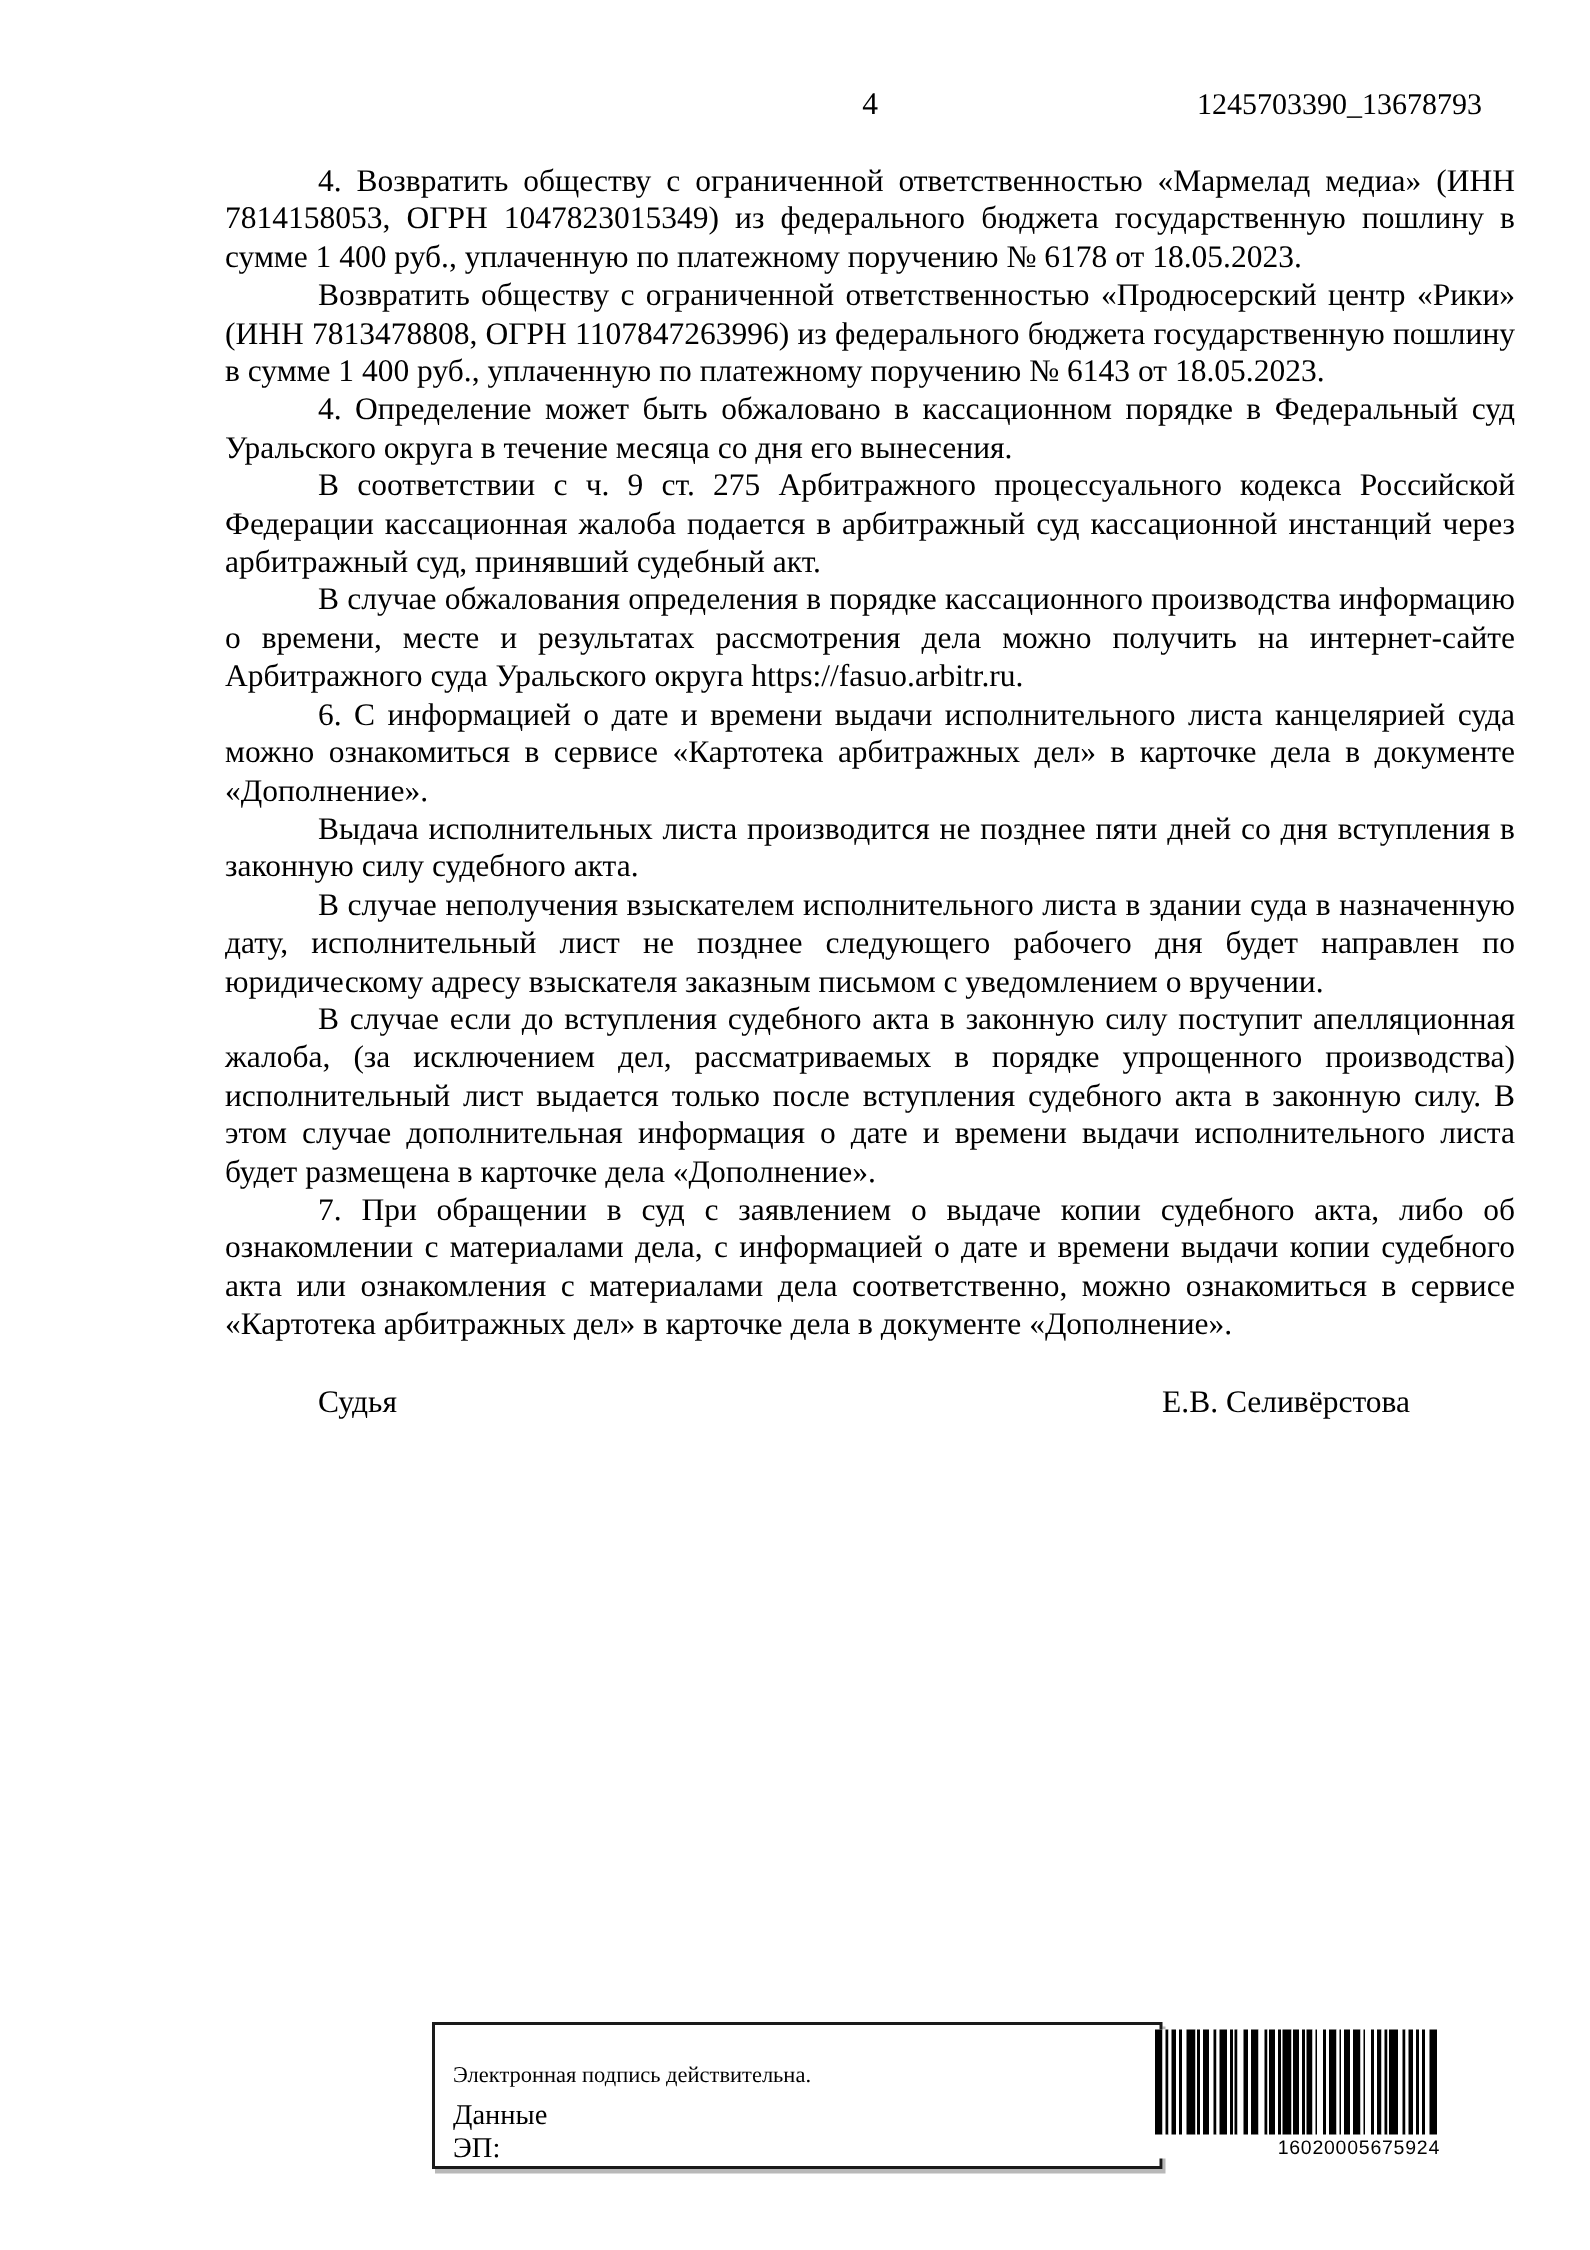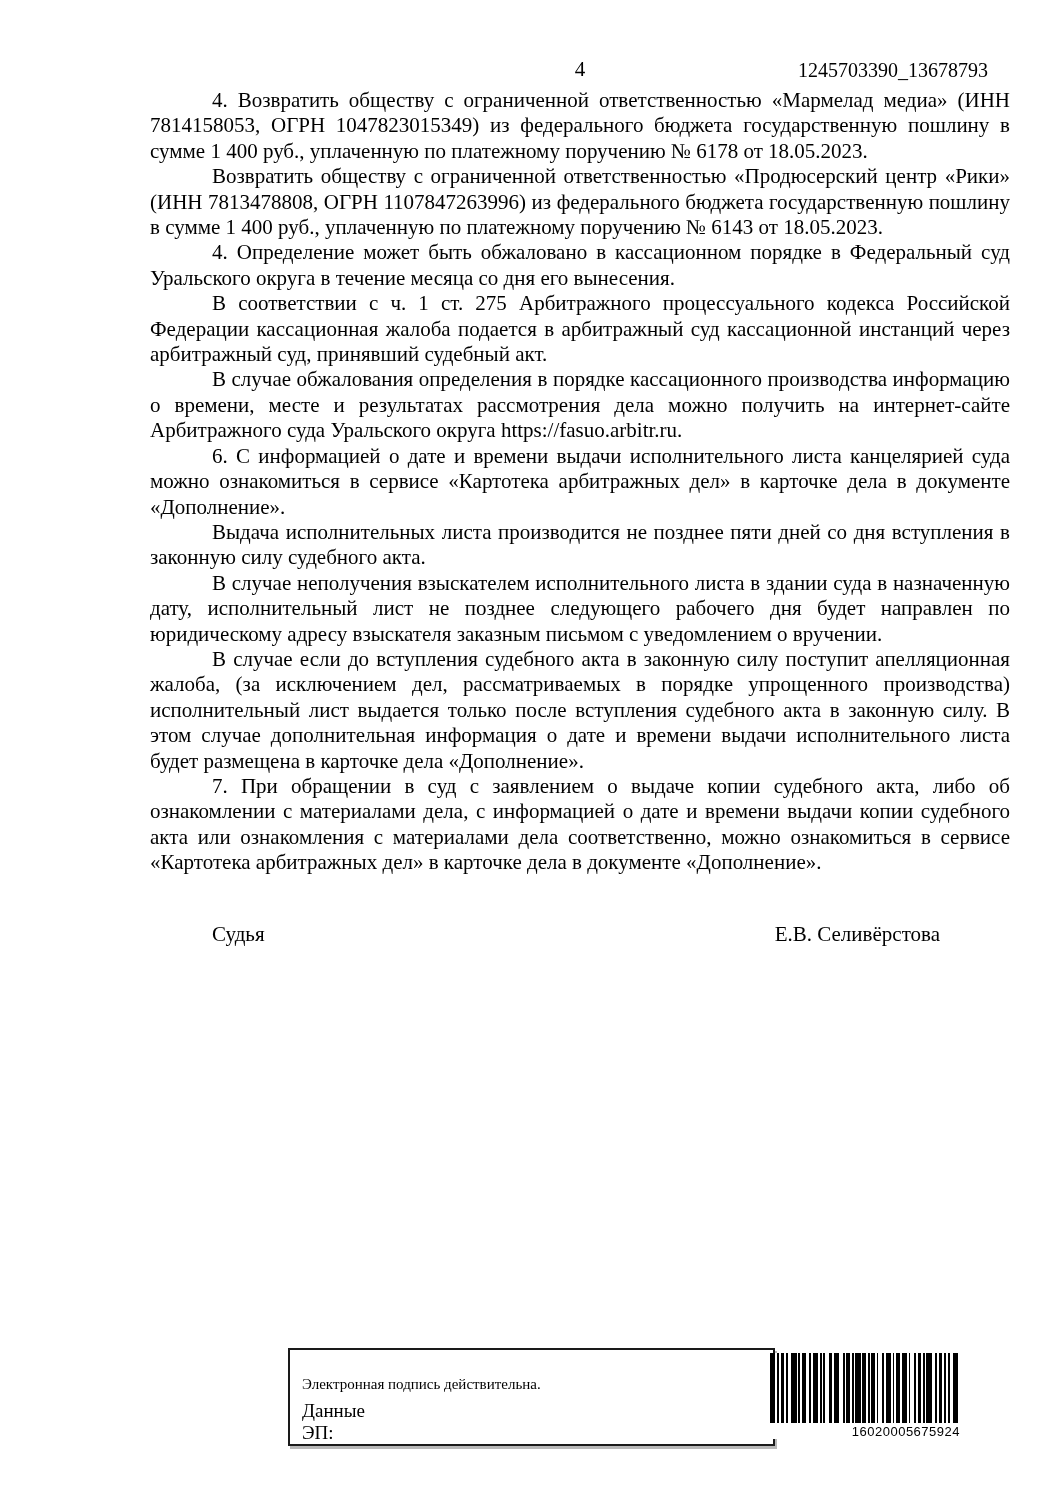--- a/index.html
+++ b/index.html
@@ -18,28 +18,28 @@
     position: absolute; left: 150px; top: 56px; width: 860px;
     text-align: center; font-size: 21px; line-height: 26px;
   }
   .doc-id {
     position: absolute; right: 72px; top: 58px;
     font-size: 20px; line-height: 24px;
   }
 
   
   .content {
-    position: absolute; left: 150px; top: 88px; width: 860px;
+    position: absolute; left: 150px; top: 108px; width: 860px;
     font-size: 21px; line-height: 25.4px;
     text-align: justify;
   }
   .content p { margin: 0; text-indent: 62px; }
 
   .sig-row {
-    display: flex; margin-top: 46px;
+    display: flex; margin-top: 26px;
   }
   .sig-judge { margin-left: 62px; }
   .sig-name { margin-left: auto; margin-right: 70px; }
 
   
   .esign-box {
     position: absolute; left: 288px; top: 1348px;
     width: 487px; height: 98px;
     border: 2px solid #1a1a1a;
     box-sizing: border-box;
@@ -75,21 +75,21 @@
 
 <div class="page">
 
   <div class="page-num">4</div>
   <div class="doc-id">1245703390_13678793</div>
 
   <div class="content">
     <p>4. Возвратить  обществу с ограниченной ответственностью «Мармелад медиа» (ИНН 7814158053, ОГРН 1047823015349) из федерального бюджета государственную пошлину в сумме 1 400 руб.,  уплаченную по платежному поручению № 6178 от 18.05.2023.</p>
     <p>Возвратить  обществу с ограниченной ответственностью «Продюсерский центр «Рики» (ИНН 7813478808, ОГРН 1107847263996) из федерального бюджета государственную пошлину в сумме 1 400 руб.,  уплаченную по платежному поручению № 6143 от 18.05.2023.</p>
     <p>4. Определение может быть обжаловано в кассационном порядке в Федеральный суд Уральского округа в  течение месяца со дня его вынесения.</p>
-    <p>В соответствии с ч.  1 ст. 275 Арбитражного процессуального кодекса Российской Федерации кассационная жалоба подается  в арбитражный суд кассационной инстанций через арбитражный суд, принявший судебный акт.</p>
+    <p>В соответствии с ч.  9 ст. 275 Арбитражного процессуального кодекса Российской Федерации кассационная жалоба подается  в арбитражный суд кассационной инстанций через арбитражный суд, принявший судебный акт.</p>
     <p>В случае обжалования определения в порядке кассационного производства информацию о времени, месте и результатах рассмотрения дела можно получить на интернет-сайте Арбитражного суда Уральского округа https://fasuo.arbitr.ru.</p>
     <p>6. С информацией о дате и времени выдачи исполнительного листа канцелярией суда можно ознакомиться в сервисе «Картотека арбитражных дел» в карточке дела в документе «Дополнение».</p>
     <p>Выдача исполнительных листа производится не позднее пяти дней со дня вступления в законную силу судебного акта.</p>
     <p>В случае неполучения  взыскателем исполнительного листа в здании суда в назначенную дату, исполнительный лист не позднее следующего рабочего дня будет направлен по юридическому адресу взыскателя заказным письмом с уведомлением о вручении.</p>
     <p>В случае если до вступления судебного акта в законную силу поступит апелляционная жалоба, (за исключением дел, рассматриваемых в порядке упрощенного производства) исполнительный лист выдается только после вступления судебного акта в законную силу. В этом случае дополнительная информация о дате и времени выдачи исполнительного листа будет размещена в карточке дела «Дополнение».</p>
     <p>7. При обращении в суд с заявлением о выдаче копии судебного акта, либо об ознакомлении с материалами дела, с информацией о дате и времени выдачи копии судебного акта или ознакомления с материалами дела соответственно, можно ознакомиться в сервисе «Картотека арбитражных дел» в карточке дела в документе «Дополнение».</p>
 
     <div class="sig-row">
       <span class="sig-judge">Судья</span>
       <span class="sig-name">Е.В. Селивёрстова</span>

